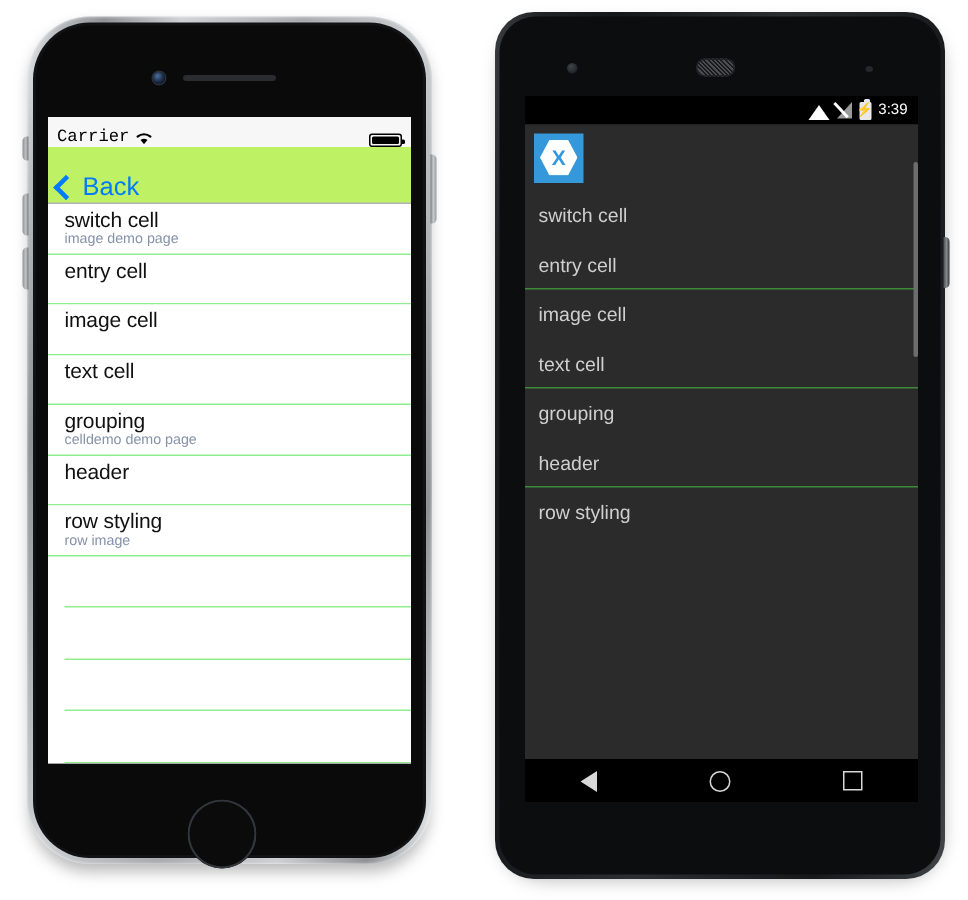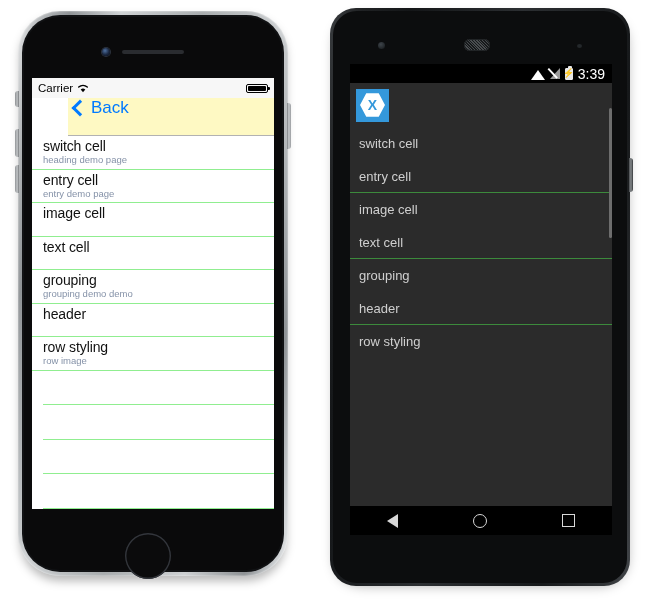--- a/index.html
+++ b/index.html
@@ -114,25 +114,26 @@
     left: 14px; top: 67px;
     width: 242px; height: 431px;
     background: #ffffff;
     overflow: hidden;
   }
 
   .ios-statusbar {
     height: 20px;
     background: #f7f7f7;
     display: flex;
-    align-items: center;
+    align-items: flex-end;
     font-size: 11.5px;
     color: #000;
     padding: 0 6px;
     position: relative;
+    font-family: Liberation Mono, monospace;
   }
   .ios-sb-left { display: flex; align-items: center; gap: 4px; }
   .ios-sb-time {
     position: absolute;
     left: 0; right: 0;
     text-align: center;
     font-weight: bold;
     font-size: 11.5px;
     pointer-events: none;
   }
@@ -160,27 +161,26 @@
   .batt > i {
     display: block;
     height: 100%;
     width: 100%;
     background: #000;
     border-radius: 1px;
   }
 
   .ios-navbar {
     height: 38px;
-    background: #fef9c3;
+    background: #bef264;
     border-bottom: 1px solid #b2b2b2;
     display: flex;
-    align-items: flex-start;
+    align-items: flex-end;
     padding-left: 6px;
     box-sizing: border-box;
-    margin-left: 36px;
   }
   .ios-back {
     display: flex;
     align-items: center;
     gap: 4px;
     color: #007aff;
     font-size: 17px;
     cursor: pointer;
   }
   .ios-back-chev {
@@ -349,21 +349,21 @@
     background: #e8e8e8;
     border-radius: 1px 1px 0 0;
   }
   .and-batt i {
     font-style: normal;
     font-size: 9px;
     line-height: 9px;
     color: #222;
     font-weight: bold;
   }
-  .and-time { font-size: 14px; color: #fff; }
+  .and-time { font-size: 10px; color: #fff; }
 
   .and-appbar {
     height: 44px;
     background: #2b2b2b;
     display: flex;
     align-items: center;
     padding-left: 6px;
   }
   .xam-logo {
     width: 33px; height: 33px;
@@ -474,35 +474,34 @@
       <div class="ios-navbar">
         <div class="ios-back">
           <span class="ios-back-chev"></span>
           <span>Back</span>
         </div>
       </div>
 
       <div class="ios-list" id="ios-list">
           <div class="ios-row">
             <div class="t1">switch cell</div>
-            <div class="t2">heading demo page</div>
+            <div class="t2">image demo page</div>
           </div>
           <div class="ios-row">
             <div class="t1">entry cell</div>
-            <div class="t2">entry demo page</div>
           </div>
           <div class="ios-row">
             <div class="t1">image cell</div>
           </div>
           <div class="ios-row">
             <div class="t1">text cell</div>
           </div>
           <div class="ios-row">
             <div class="t1">grouping</div>
-            <div class="t2">grouping demo demo</div>
+            <div class="t2">celldemo demo page</div>
           </div>
           <div class="ios-row">
             <div class="t1">header</div>
           </div>
           <div class="ios-row">
             <div class="t1">row styling</div>
             <div class="t2">row image</div>
           </div>
           <div class="ios-row-empty"></div>
           <div class="ios-row-empty"></div>

